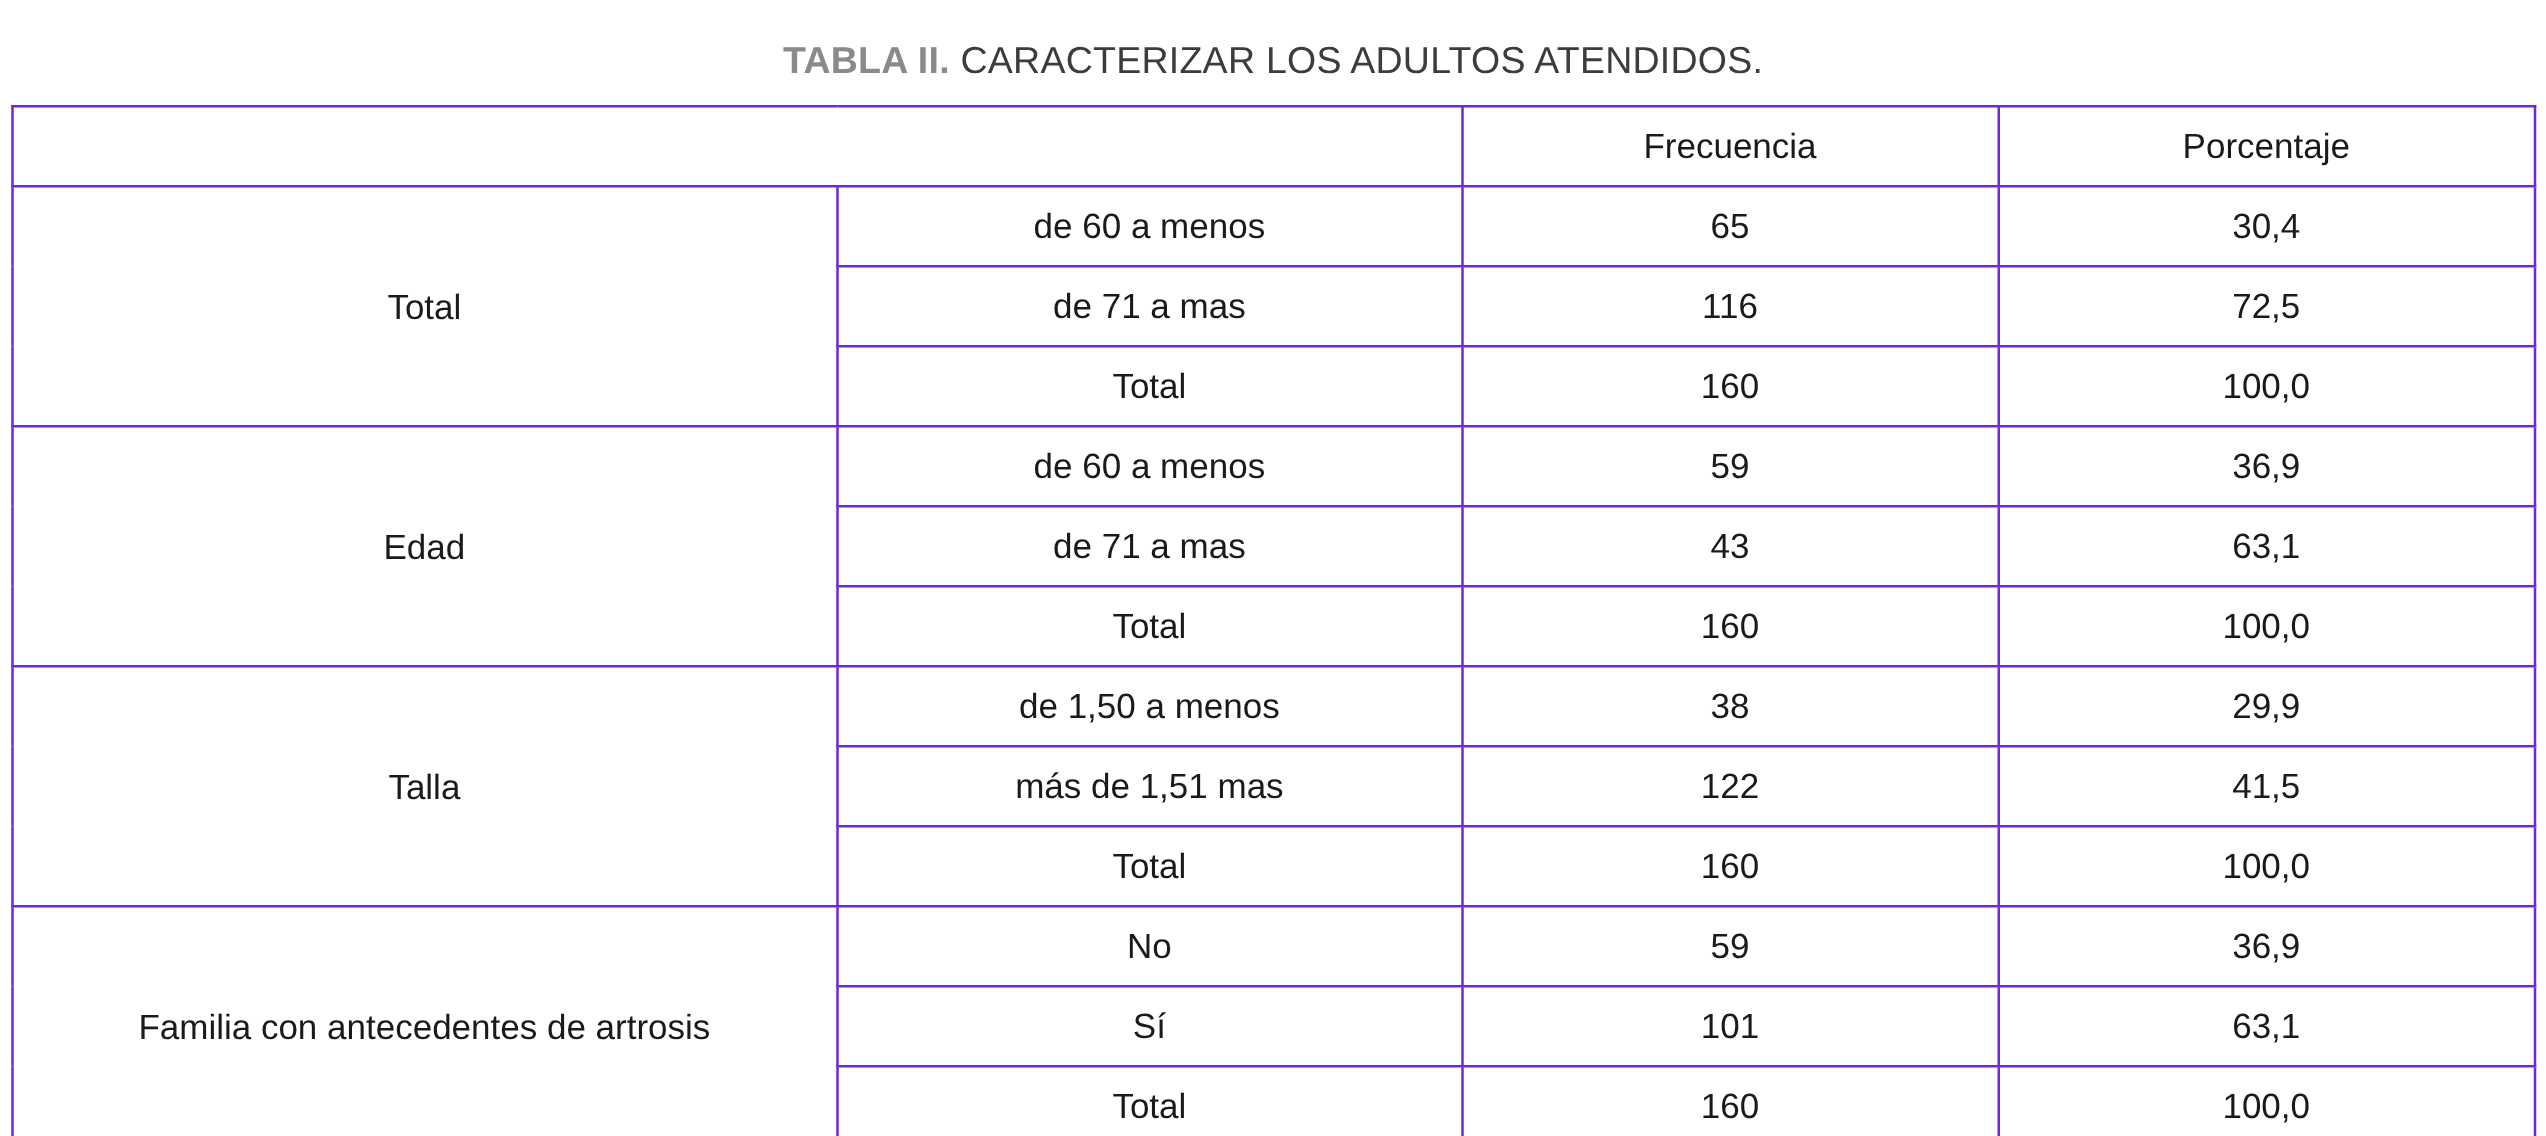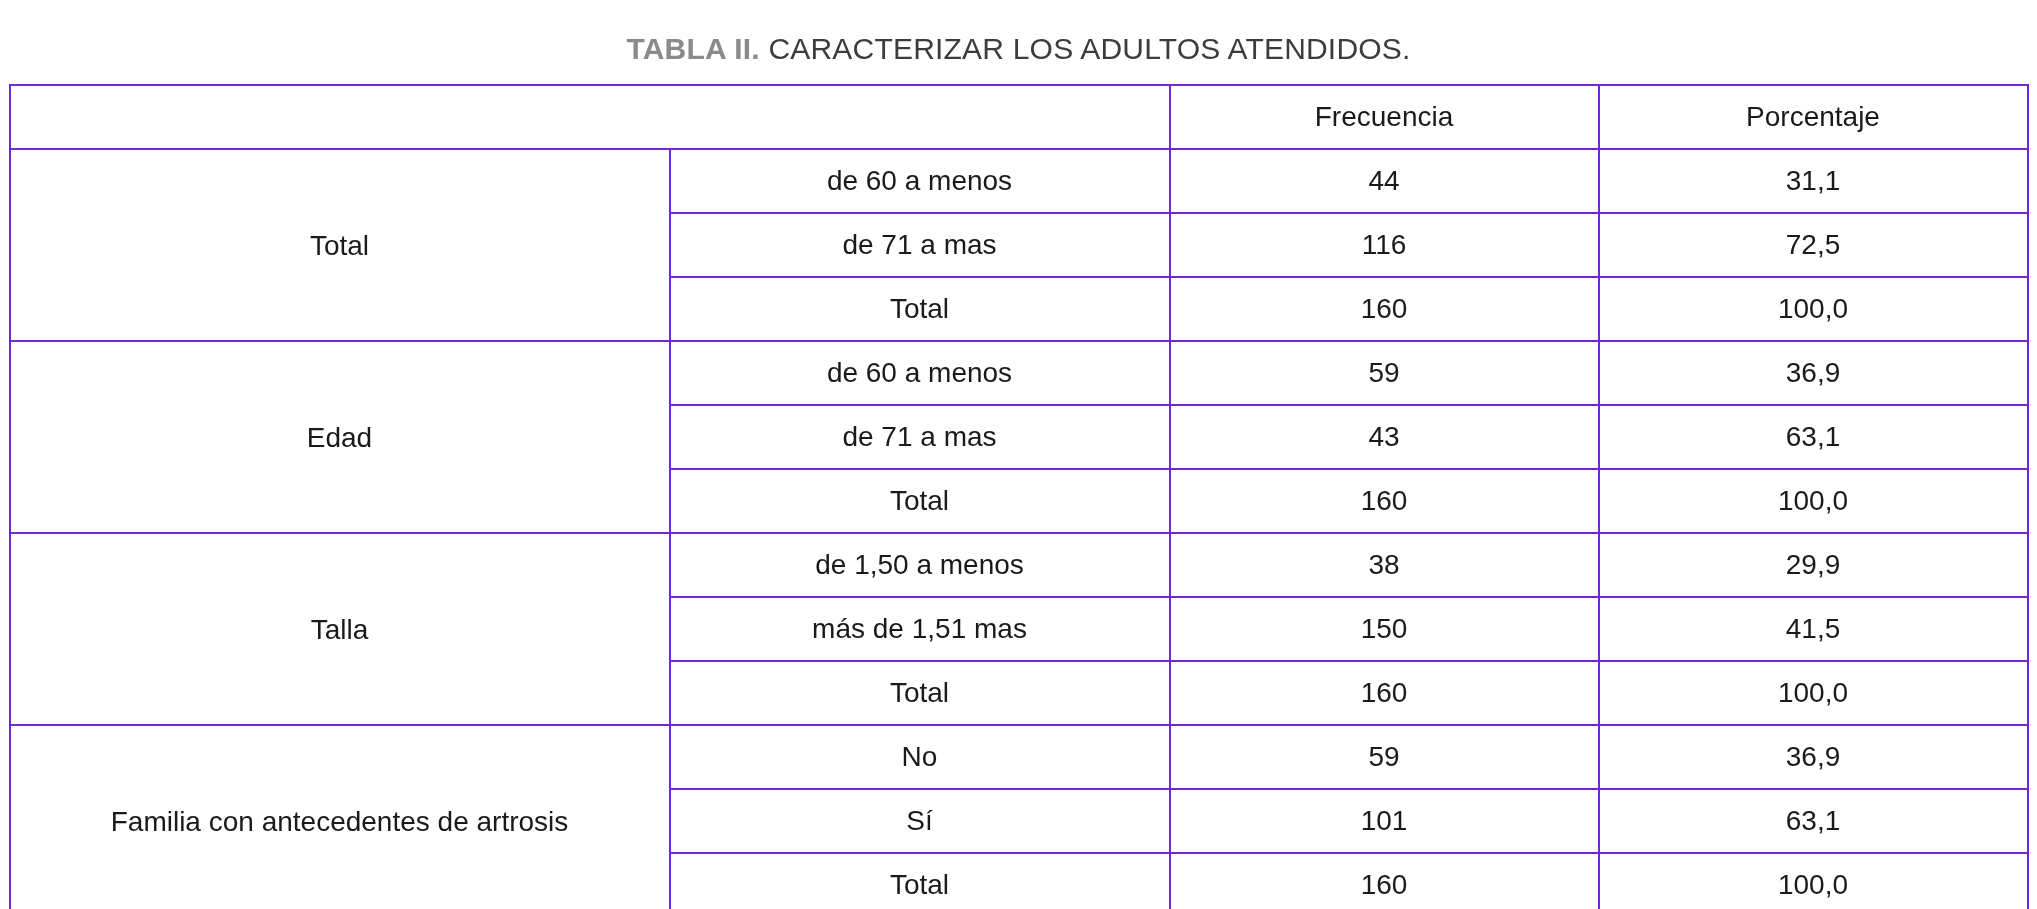--- a/index.html
+++ b/index.html
@@ -97,22 +97,22 @@
         <th class="hdr-blank" colspan="2"></th>
         <th class="hdr">Frecuencia</th>
         <th class="hdr">Porcentaje</th>
       </tr>
     </thead>
     <tbody>
 
       <tr>
         <td class="group-label" rowspan="3">Total</td>
         <td>de 60 a menos</td>
-        <td>44</td>
-        <td>31,1</td>
+        <td>65</td>
+        <td>30,4</td>
       </tr>
       <tr>
         <td>de 71 a mas</td>
         <td>116</td>
         <td>72,5</td>
       </tr>
       <tr>
         <td>Total</td>
         <td>160</td>
         <td>100,0</td>
@@ -136,21 +136,21 @@
       </tr>
 
       <tr>
         <td class="group-label" rowspan="3">Talla</td>
         <td>de 1,50 a menos</td>
         <td>38</td>
         <td>29,9</td>
       </tr>
       <tr>
         <td>más de 1,51 mas</td>
-        <td>150</td>
+        <td>122</td>
         <td>41,5</td>
       </tr>
       <tr>
         <td>Total</td>
         <td>160</td>
         <td>100,0</td>
       </tr>
 
       <tr>
         <td class="group-label" rowspan="3">Familia con antecedentes de artrosis</td>

